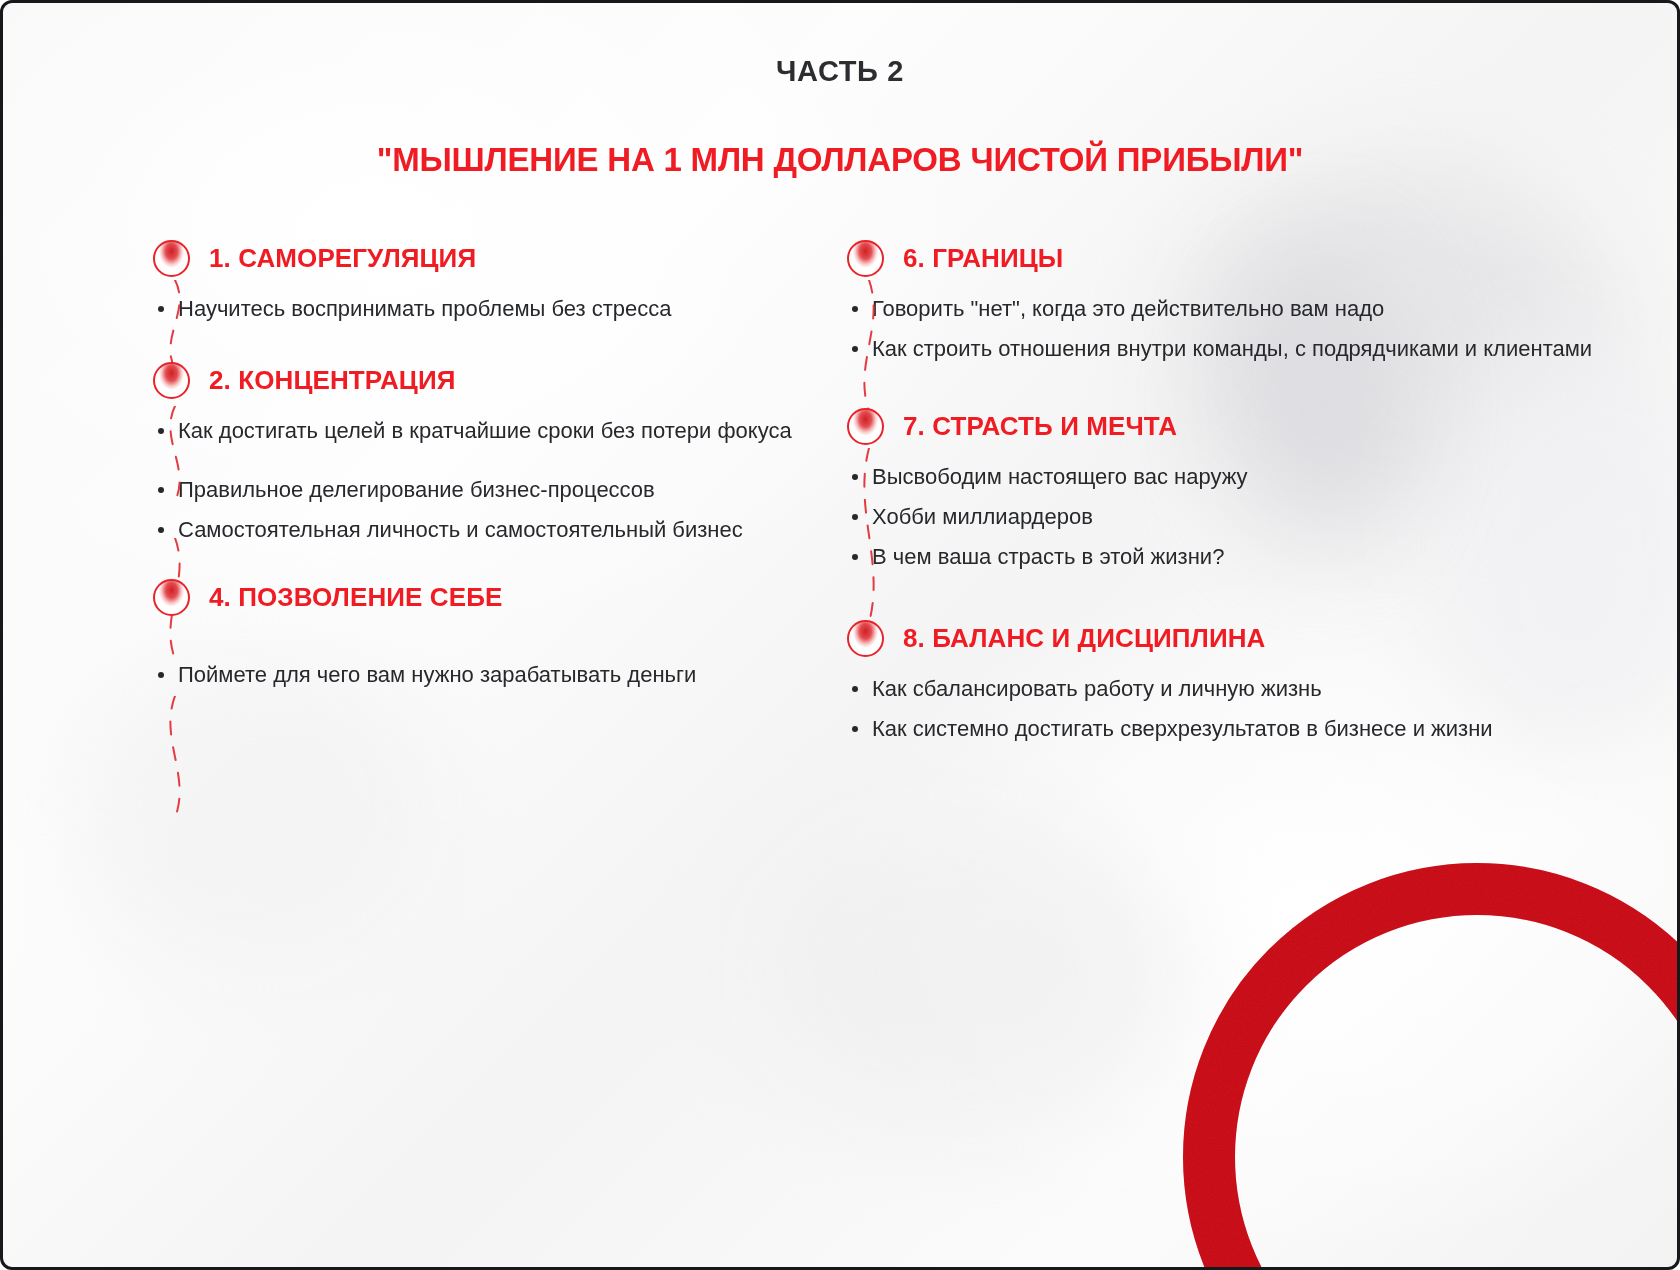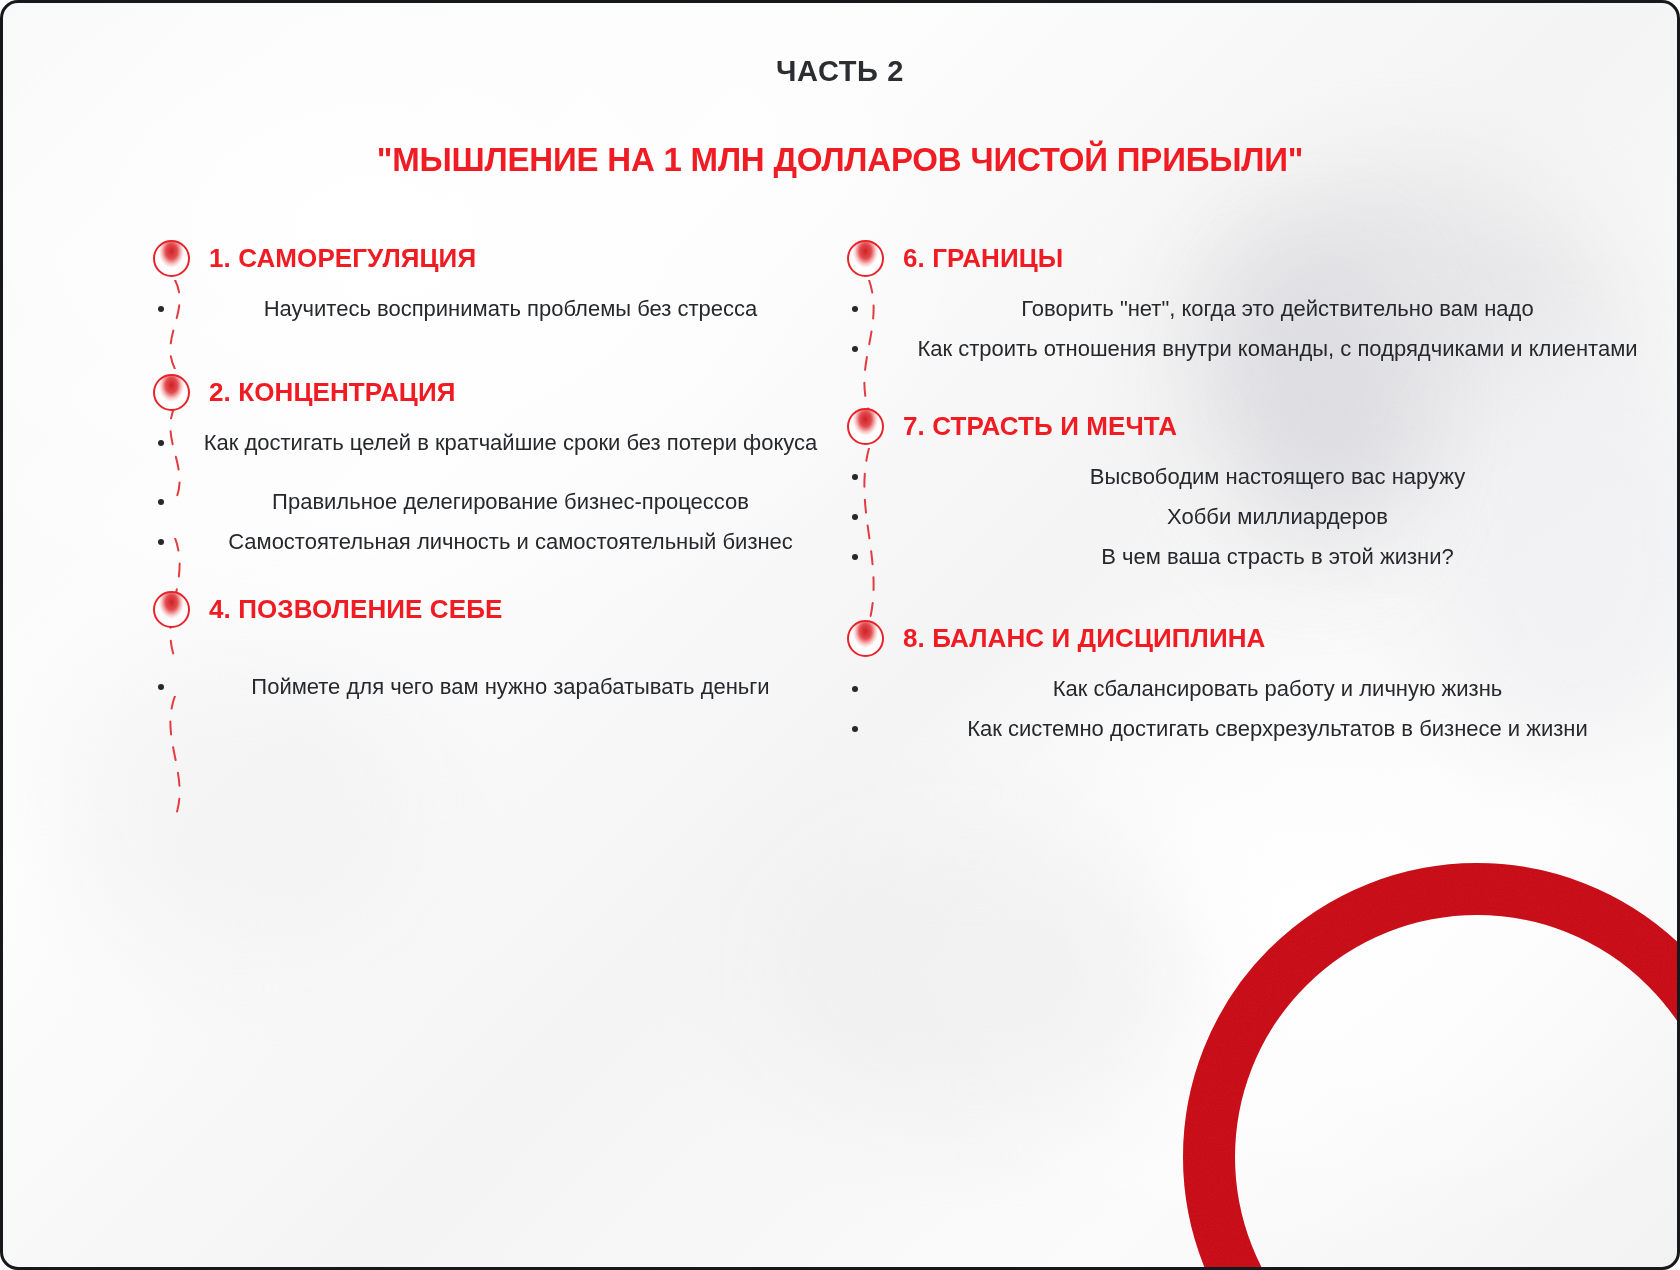--- a/index.html
+++ b/index.html
@@ -9,21 +9,21 @@
     font-family:"Liberation Sans", sans-serif;
   }
   .slide{
     position:relative;
     width:1680px; height:1270px;
     background:
       radial-gradient(ellipse 900px 620px at 22% 18%, #ffffff 0%, rgba(255,255,255,0) 70%),
       radial-gradient(ellipse 700px 500px at 78% 72%, #ffffff 0%, rgba(255,255,255,0) 70%),
       linear-gradient(135deg,#f7f7f7 0%,#fdfdfd 30%,#f4f4f4 55%,#fbfbfb 80%,#f2f2f2 100%);
     border:3px solid #16181c;
-    border-radius:18px;
+    border-radius:12px;
     overflow:hidden;
   }
   
   .blob{ position:absolute; border-radius:50%; filter:blur(48px); pointer-events:none; }
   .b1{ left:1180px; top:170px; width:430px; height:330px; background:rgba(228,228,230,.85); }
   .b2{ left:1420px; top:330px; width:300px; height:420px; background:rgba(241,241,243,.9); }
   .b3{ left:760px;  top:820px; width:420px; height:300px; background:rgba(236,236,238,.6); }
   .b4{ left:60px;   top:640px; width:360px; height:320px; background:rgba(240,240,242,.6); }
   .b5{ left:1230px; top:250px; width:170px; height:300px; background:rgba(214,214,218,.55); }
 
@@ -68,21 +68,21 @@
   .bullets{ list-style:none; margin:13px 0 0 0; }
   .bullets li{
     position:relative;
     font-size:22px; line-height:31px; color:#26282c;
     padding-left:25px; margin-bottom:9px;
   }
   .bullets li:before{
     content:""; position:absolute; left:5px; top:13px;
     width:6px; height:6px; border-radius:50%; background:#26282c;
   }
-  .bullets li span{ display:block;text-align:center; }
+  .bullets li span{ display:block; }
 
   .dash{ position:absolute; pointer-events:none; z-index:1; }
 </style>
 </head>
 <body>
 
 <div class="slide">
 
   <div class="blob b1"></div>
   <div class="blob b2"></div>
@@ -103,21 +103,21 @@
     </defs>
     <circle cx="320" cy="320" r="268" fill="none" stroke="#D8121E" stroke-width="52"></circle>
     <circle cx="320" cy="320" r="268" fill="none" stroke="#6d0409" stroke-width="52" filter="url(#grain)" opacity="0.55"></circle>
   </svg>
 
   <div class="head-part">ЧАСТЬ 2</div>
   <div class="head-title">"МЫШЛЕНИЕ НА 1 МЛН ДОЛЛАРОВ ЧИСТОЙ ПРИБЫЛИ"</div>
 
   <div class="cols">
     <div class="col col-left" id="col-left">
-        <div class="item" style="margin-bottom: 46px;">
+        <div class="item" style="margin-bottom: 34px;">
           <div class="item-head">
             <div class="marker"></div>
             <div class="item-title">1. САМОРЕГУЛЯЦИЯ</div>
           </div>
           <ul class="bullets">
             <li>
               <span>Научитесь воспринимать проблемы без стресса</span>
             </li>
           </ul>
         </div>

